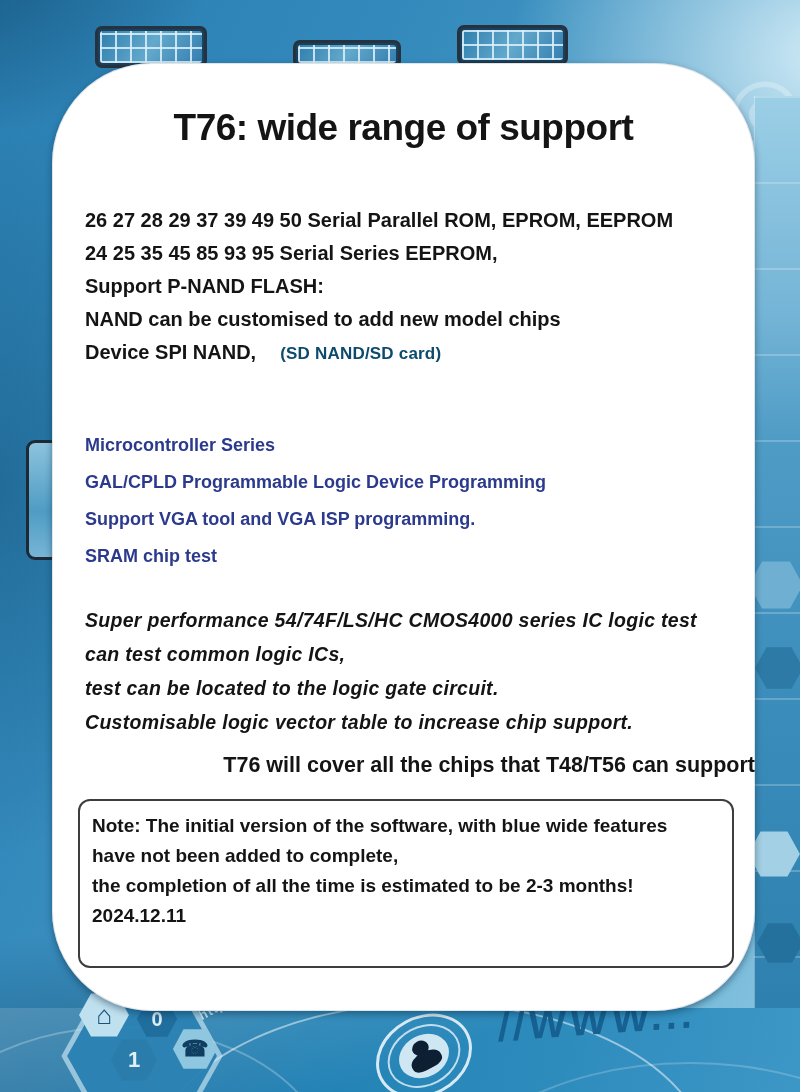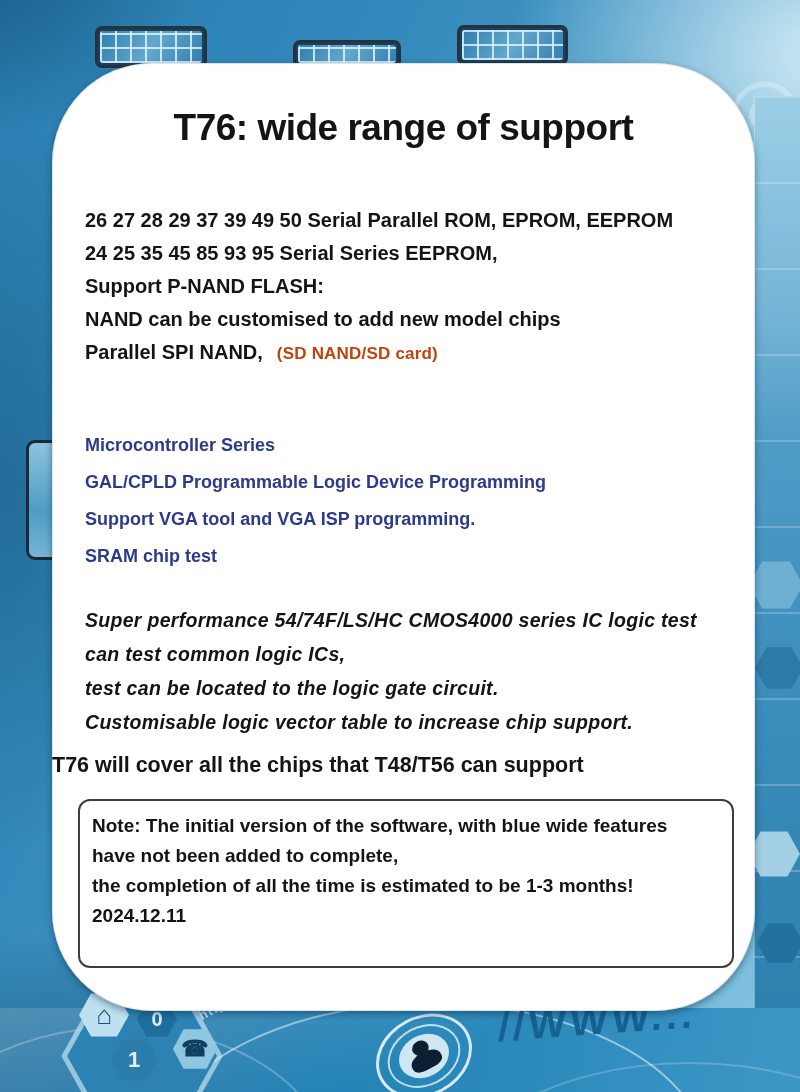--- a/index.html
+++ b/index.html
@@ -83,25 +83,25 @@
   .card { position:absolute; left:52px; top:63px; width:703px; height:948px; z-index:5;
     background:#ffffff; border-radius:100px;
     box-shadow:0 3px 7px rgba(8,40,66,.45), inset 0 0 0 1px rgba(160,180,192,.35);
     color:#141414;
     padding-left:29px;
   }
   .card-title { position:absolute; left:0; right:0; top:44px; text-align:center;
     font-size:37px; letter-spacing:-0.5px; }
   .blk { position:absolute; left:33px; right:18px; }
   .blk-support { top:141px; font-size:20px; line-height:33px; }
-  .sd-note { font-size:17px; color:#c2410c; margin-left:14px; letter-spacing:.2px; }
+  .sd-note { font-size:17px; color:#0c4a6e; margin-left:24px; letter-spacing:.2px; }
   .emmc { padding-left:6px; letter-spacing:1px; }
   .blk-blue { top:364px; font-size:18px; line-height:37px; color:#2b3a8c; }
   .blk-logic { top:540px; font-size:19.5px; line-height:34px; letter-spacing:.3px;font-style:italic; }
-  .coverage { position:absolute; left:0; right:0; top:690px; text-align:left; font-size:21.5px; }
+  .coverage { position:absolute; left:0; right:0; top:690px; text-align:right; font-size:21.5px; }
   .note-box { position:absolute; left:26px; top:736px; width:656px; height:169px;
     border:2px solid #3d3d3d; border-radius:12px; padding:10px 10px 0 12px;
     font-size:19px; line-height:30px; background:#ffffff; }
 </style>
 </head>
 <body>
 
 <div class="stage">
 
   <div class="tablet tablet-a">
@@ -179,21 +179,21 @@
 
   <div class="card">
 
     <div class="card-title">T76: wide range of support</div>
 
     <div class="blk blk-support">
       <div>26 27 28 29 37 39 49 50 Serial Parallel ROM, EPROM, EEPROM</div>
       <div>24 25 35 45 85 93 95 Serial Series EEPROM,</div>
       <div>Support P-NAND FLASH:</div>
       <div>NAND can be customised to add new model chips</div>
-      <div><span>Parallel SPI NAND,</span><span class="sd-note">(SD NAND/SD card)</span></div>
+      <div><span>Device SPI NAND,</span><span class="sd-note">(SD NAND/SD card)</span></div>
     </div>
 
     <div class="blk blk-blue">
       <div>Microcontroller Series</div>
       <div>GAL/CPLD Programmable Logic Device Programming</div>
       <div>Support VGA tool and VGA ISP programming.</div>
       <div>SRAM chip test</div>
     </div>
 
     <div class="blk blk-logic">
@@ -201,18 +201,18 @@
       <div>can test common logic ICs,</div>
       <div>test can be located to the logic gate circuit.</div>
       <div>Customisable logic vector table to increase chip support.</div>
     </div>
 
     <div class="coverage">T76 will cover all the chips that T48/T56 can support</div>
 
     <div class="note-box">
       <div>Note: The initial version of the software, with blue wide features</div>
       <div>have not been added to complete,</div>
-      <div>the completion of all the time is estimated to be 1-3 months!</div>
+      <div>the completion of all the time is estimated to be 2-3 months!</div>
       <div>2024.12.11</div>
     </div>
 
   </div>
 </div>
 
 </body></html>

